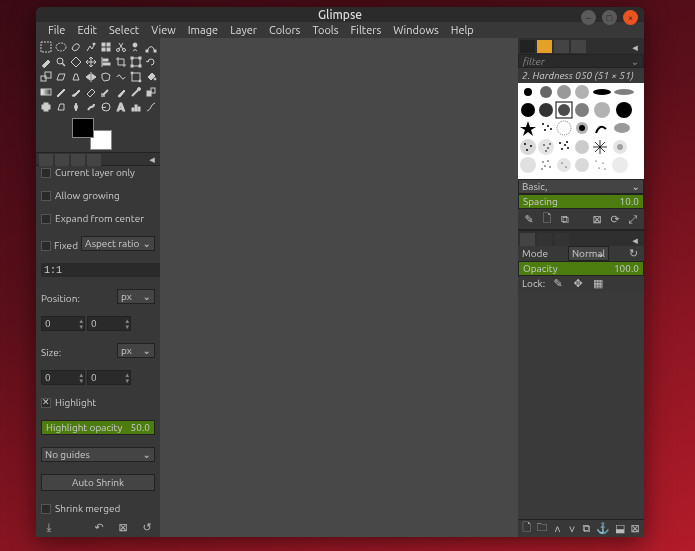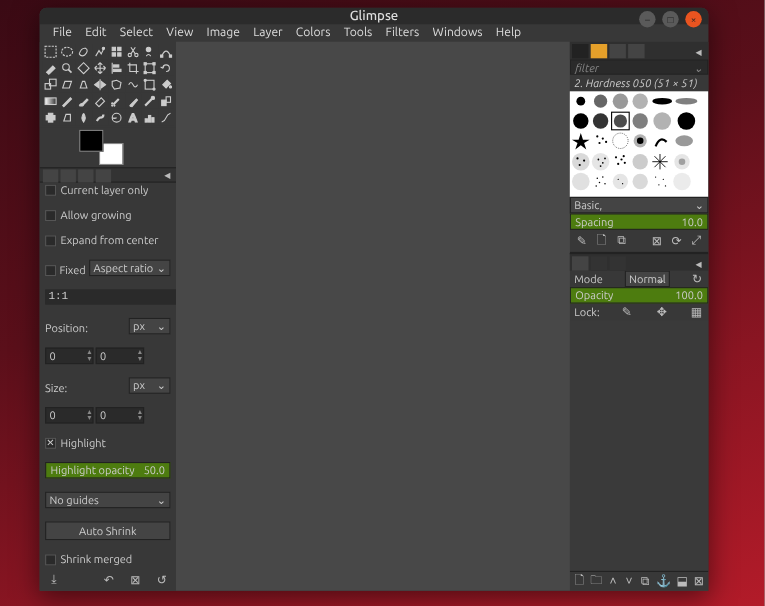--- a/index.html
+++ b/index.html
@@ -626,21 +626,21 @@
         <div class="combo" style="flex:1">
             <span>Normal</span>
           </div>
         <div class="mini-icon">↻</div>
         <div class="mini-icon">⌄</div>
       </div>
       <div class="slider-row">
         <span>Opacity</span>
         <span>100.0</span>
       </div>
-      <div class="rp-row" style="padding:2px 4px;gap:18px">
+      <div class="rp-row" style="padding:2px 4px;gap:6px">
         <span class="label10">Lock:</span>
         <div class="mini-icon">✎</div>
         <div class="mini-icon">✥</div>
         <div class="mini-icon">▦</div>
       </div>
       <div class="layers-area"></div>
       <div class="rp-bottom">
         <div class="mini-icon">🗋</div>
         <div class="mini-icon">🗀</div>
         <div class="mini-icon">˄</div>

